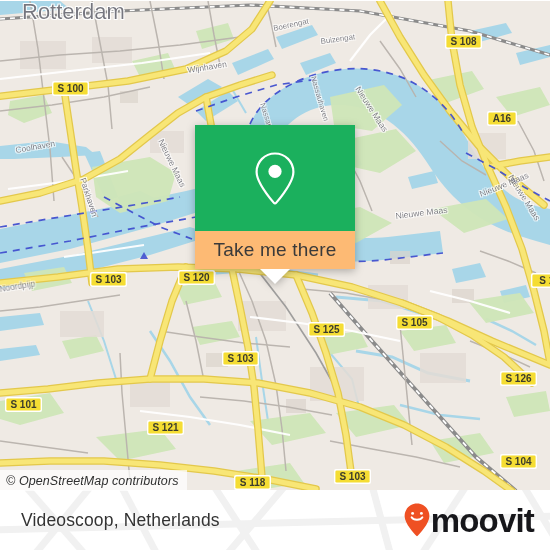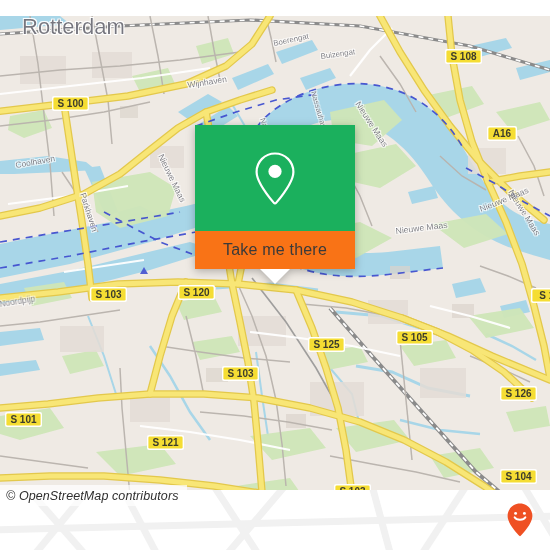--- a/index.html
+++ b/index.html
@@ -13,21 +13,21 @@
   #root {
     position: relative;
     width: 550px; height: 550px;
     overflow: hidden;
     background: #fff;
   }
 
   
   .map {
     position: absolute;
-    left: 0; top: 16px;
+    left: 0; top: 1px;
     width: 550px; height: 490px;
     overflow: hidden;
     background: #efeae4;
   }
   .map-svg { position:absolute; left:0; top:0; width:550px; height:490px; display:block; }
 
   
   .osm-attr {
     position: absolute;
     left: 0; bottom: 0px;
@@ -51,24 +51,24 @@
     z-index: 40;
     filter: drop-shadow(0 2px 4px rgba(0,0,0,0.28));
   }
   .callout-top {
     background: #1bb05d;
     height: 106px;
     display: flex; align-items: center; justify-content: center;
   }
   .pin-svg { width: 46px; height: 56px; display:block; }
   .callout-bottom {
-    background: #f97316;
+    background: #fdba74;
     height: 38px;
     display: flex; align-items: center; justify-content: center;
-    font-size: 16px;
+    font-size: 19px;
     color: #3a3a3a;
     letter-spacing: 0.2px;
   }
   .callout-tail {
     position: absolute;
     left: 50%; top: 144px;
     width: 0; height: 0;
     margin-left: -15px;
     border-left: 15px solid transparent;
     border-right: 15px solid transparent;
@@ -448,25 +448,27 @@
         <path d="M96,-10 L30,70"></path>
         <path d="M210,-10 L262,70"></path>
         <path d="M290,-10 L222,70"></path>
         <path d="M370,-12 L392,70"></path>
         <path d="M470,-10 L418,70"></path>
         <path d="M520,-10 L556,50"></path>
         <path d="M-10,40 L560,26"></path>
         <path d="M120,-6 L160,70"></path>
       </g>
     </svg>
+    <div class="footer-title">Videoscoop, Netherlands</div>
     <div class="brand">
       <svg class="brand-pin" viewBox="0 0 26 34">
         <path d="M13 0.6 C6.1 0.6 0.6 6.1 0.6 13 C0.6 20.8 10.6 30.8 12.3 32.8
                  C12.7 33.3 13.3 33.3 13.7 32.8 C15.4 30.8 25.4 20.8 25.4 13
                  C25.4 6.1 19.9 0.6 13 0.6 Z" fill="#ef5023"></path>
         <circle cx="8.6" cy="10.4" r="1.45" fill="#ffffff"></circle>
         <circle cx="17.4" cy="10.4" r="1.45" fill="#ffffff"></circle>
         <path d="M7.6 14.3 C9.4 17.5 16.6 17.5 18.4 14.3" fill="none" stroke="#ffffff" stroke-width="1.9" stroke-linecap="round"></path>
       </svg>
+      <span class="brand-word">moovit</span>
     </div>
   </div>
 
 </div>
 
 </body></html>

